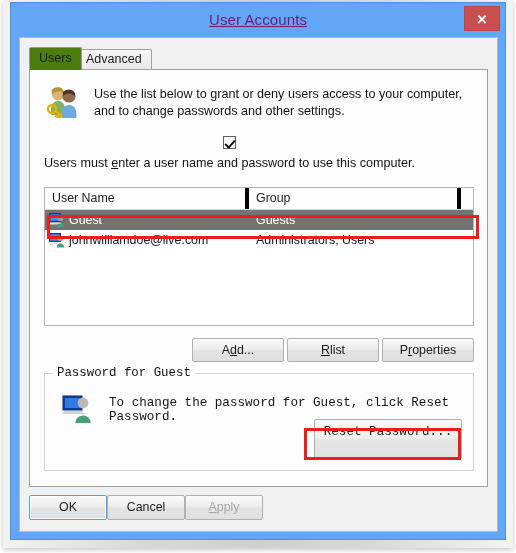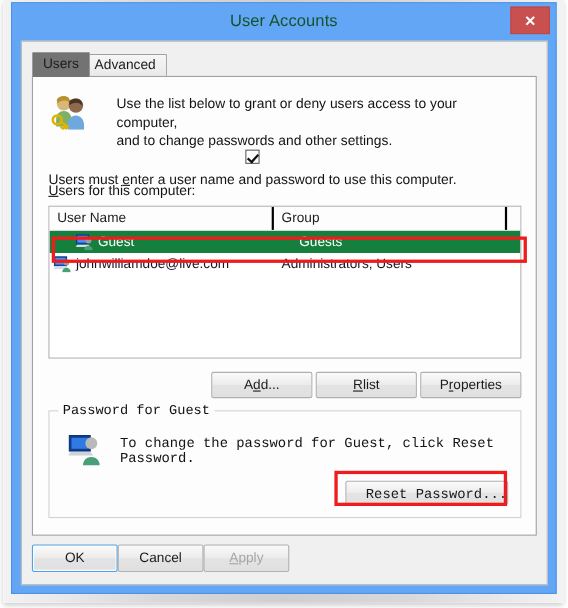--- a/index.html
+++ b/index.html
@@ -46,22 +46,23 @@
   .titlebar {
     position: relative;
     height: 34px;
     background: #63a6f5;
   }
   .title-text {
     position: absolute;
     left: 0; right: 0; top: 8px;
     text-align: center;
     font-size: 15px;
-    color: #14532d;
+    color: #701a75;
     letter-spacing: .1px;
+    text-decoration: underline;
   }
   .close-btn {
     position: absolute;
     right: 5px;
     top: 3px;
     width: 36px;
     height: 25px;
     background: #c8514f;
     border: 1px solid #bb4644;
     color: #ffffff;
@@ -105,21 +106,21 @@
     border: 1px solid #a0a0a0;
     border-bottom: none;
     box-sizing: border-box;
     cursor: pointer;
     border-radius: 2px 2px 0 0;
   }
   .tab.active {
     top: 0px;
     height: 23px;
     line-height: 21px;
-    background: #737373;
+    background: #4d7c0f;
     border-color: #9a9a9a;
     z-index: 3;
   }
   .tab-users { left: 0px; }
   .tab-advanced { left: 47px; }
 
   .tabpanel {
     position: absolute;
     left: 9px;
     top: 31px;
@@ -130,21 +131,21 @@
     box-sizing: border-box;
   }
 
   
   .intro {
     position: absolute;
     left: 14px;
     top: 14px;
     width: 430px;
     display: flex;
-    gap: 24px;
+    gap: 12px;
   }
   .intro-text {
     font-size: 12.6px;
     color: #131313;
     line-height: 17px;
     padding-top: 2px;
   }
 
   
   .icon-users-key { width: 38px; height: 34px; position: relative; flex: 0 0 38px; }
@@ -202,39 +203,38 @@
     height: 21px;
     background: #fdfdfd;
     border-bottom: 1px solid #d6d6d6;
     font-size: 12.4px;
     color: #1d1d1d;
   }
   .lv-th {
     line-height: 20px;
     padding-left: 7px;
     box-sizing: border-box;
-    border-right: 2px solid #000000;
+    border-right: 4px solid #000000;
     cursor: pointer;
   }
   .th-user { width: 204px; }
   .th-group { width: 212px; }
   .th-pad { flex: 1; border-right: none; }
 
   .lv-row {
     display: flex;
     align-items: center;
     height: 20px;
     font-size: 12.4px;
     color: #0f172a;
     cursor: pointer;
   }
   .lv-row.selected {
-    background: #15803d;
+    background: #737373;
     color: #ffffff;
-    padding-left: 20px;
   }
   .lv-cell-name {
     width: 204px;
     display: flex;
     align-items: center;
     gap: 4px;
     padding-left: 4px;
     box-sizing: border-box;
     overflow: hidden;
     white-space: nowrap;
@@ -299,23 +299,23 @@
     left: 64px;
     top: 22px;
     font-size: 12.6px;
     color: #131313;
   }
   .gb-btn {
     position: absolute;
     right: 11px;
     bottom: 11px;
     width: 148px;
-    height: 22px;
+    height: 40px;
     line-height: 24px;
-    text-align: right;
+    text-align: center;
     font-size: 12.6px;
     color: #1b1b1b;
     background: linear-gradient(180deg,#fafafa 0%,#ededed 48%,#e4e4e4 52%,#e1e1e1 100%);
     border: 1px solid #b0b0b0;
     box-sizing: border-box;
     cursor: pointer;
     border-radius: 2px;
   }
 
   
@@ -399,21 +399,20 @@
             <div>Use the list below to grant or deny users access to your computer,</div>
             <div>and to change passwords and other settings.</div>
           </div>
         </div>
 
         <div class="checkrow">
           <div class="checkbox"></div>
           <div class="checkrow-label"><span>Users must </span><u>e</u><span>nter a user name and password to use this computer.</span></div>
         </div>
 
-        <div class="listlabel"><u>U</u><span>sers for this computer:</span></div>
 
         <div class="listview">
           <div class="lv-header">
             <div class="lv-th th-user">User Name</div>
             <div class="lv-th th-group">Group</div>
             <div class="lv-th th-pad"></div>
           </div>
 
           <div class="lv-row selected">
             <div class="lv-cell-name">

